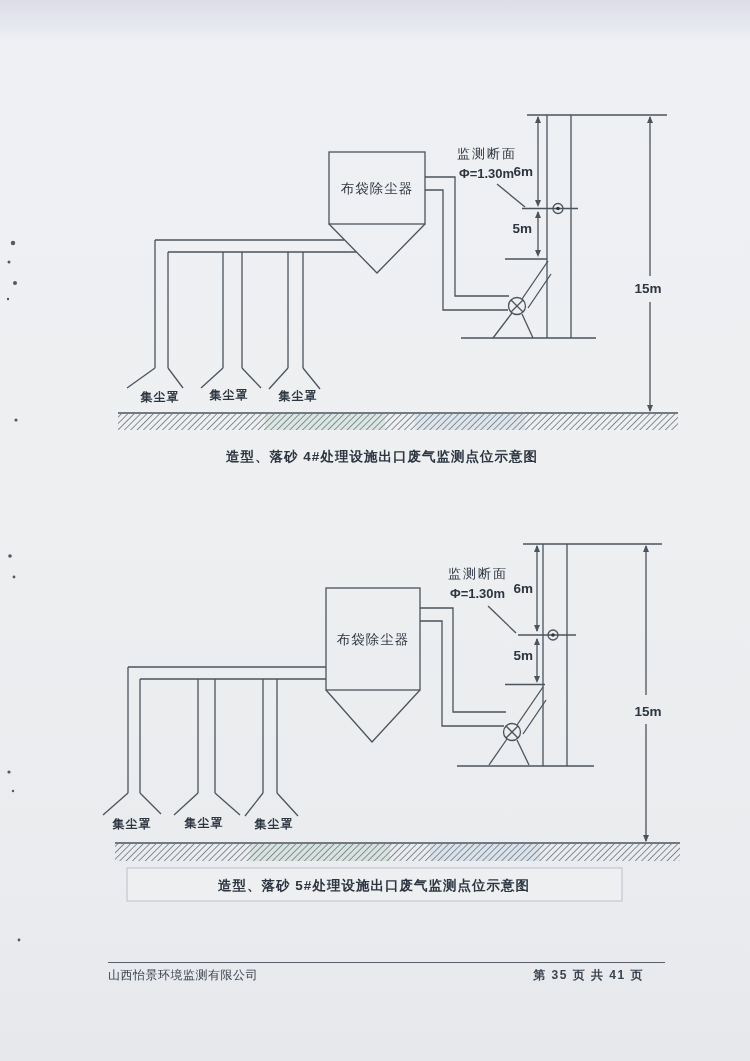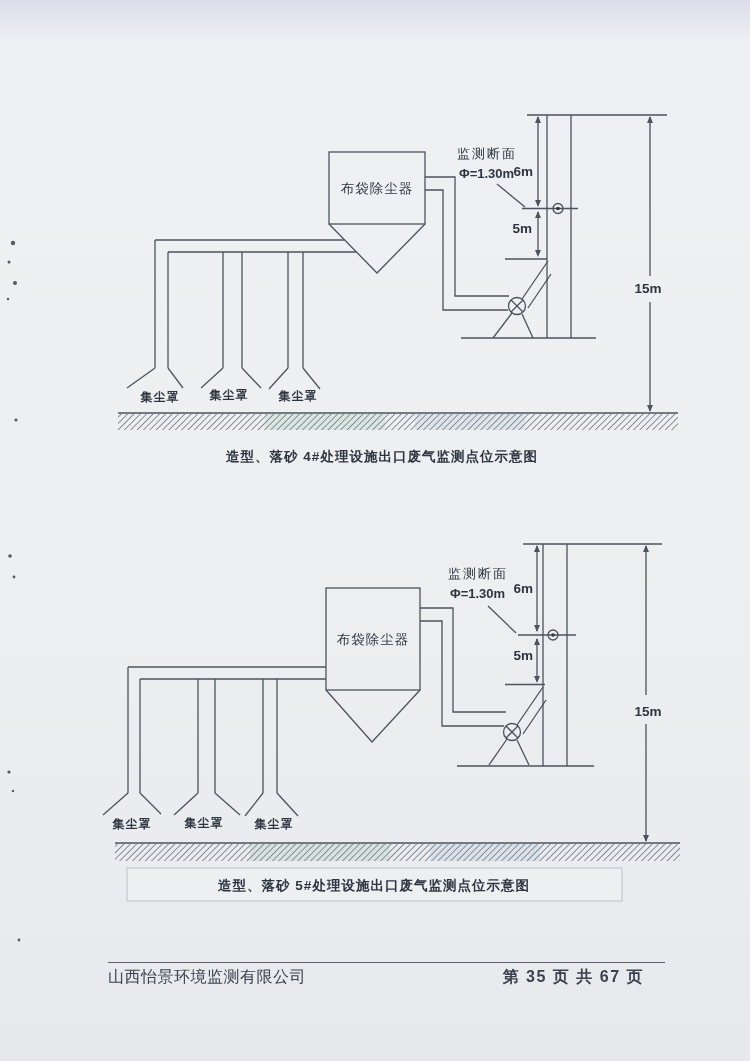--- a/index.html
+++ b/index.html
@@ -16,21 +16,21 @@
   svg text{font-family:"Liberation Sans",sans-serif;fill:#2c3540;}
   .t-cjk{font-size:13.5px;letter-spacing:1px;}
   .t-hood{font-size:12px;font-weight:600;letter-spacing:1px;}
   .t-sec{font-size:13px;letter-spacing:2px;}
   .t-dia{font-size:13px;font-weight:600;}
   .t-dim{font-size:13.5px;font-weight:600;}
   .t-cap{font-size:13.5px;font-weight:600;letter-spacing:1px;}
   .footer{position:absolute;left:108px;top:962px;width:557px;
           border-top:1.2px solid #59606a;padding-top:4px;}
   .footer-row{display:flex;justify-content:space-between;align-items:baseline;
-          font-size:16px;color:#39424e;letter-spacing:0.5px;padding-right:21px;}
+          font-size:12px;color:#39424e;letter-spacing:0.5px;padding-right:21px;}
   .footer-row .pg{font-weight:600;letter-spacing:1.5px;}
 </style>
 </head>
 <body>
 
 <div class="page">
 
 <svg width="750" height="1061" viewBox="0 0 750 1061">
   <defs>
     <pattern id="hatch" width="4.5" height="4.5" patternUnits="userSpaceOnUse" patternTransform="rotate(45)">
@@ -220,17 +220,17 @@
     <text class="t-dim" x="533" y="593" text-anchor="end">6m</text>
     <text class="t-dim" x="533" y="660" text-anchor="end">5m</text>
     <text class="t-dim" x="648" y="716" text-anchor="middle">15m</text>
     <text class="t-cap" x="374" y="890" text-anchor="middle">造型、落砂 5#处理设施出口废气监测点位示意图</text>
   </g>
 </svg>
 
   <div class="footer">
     <div class="footer-row">
       <span>山西怡景环境监测有限公司</span>
-      <span class="pg">第 35 页 共 67 页</span>
+      <span class="pg">第 35 页 共 41 页</span>
     </div>
   </div>
 
 </div>
 
 </body></html>

